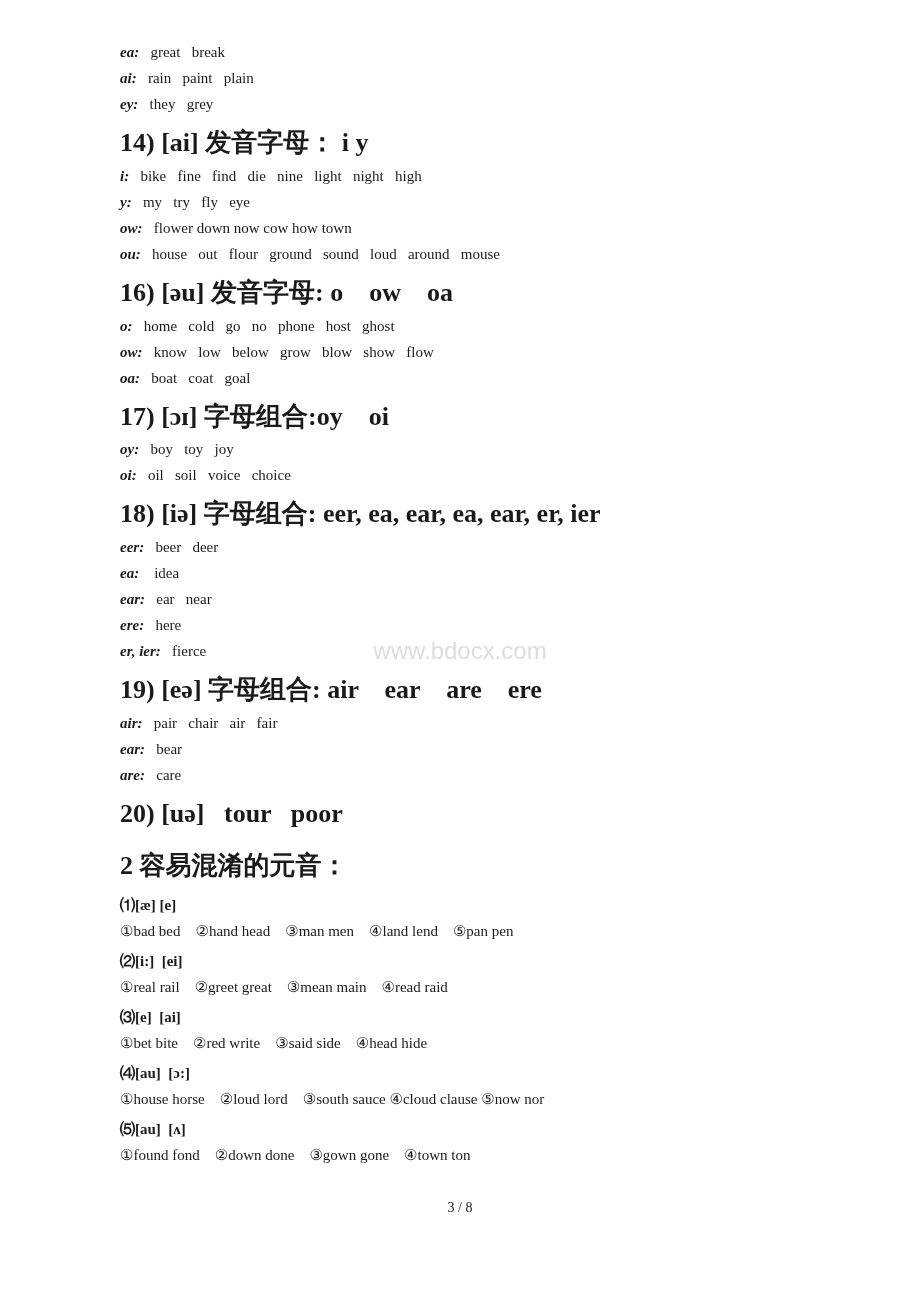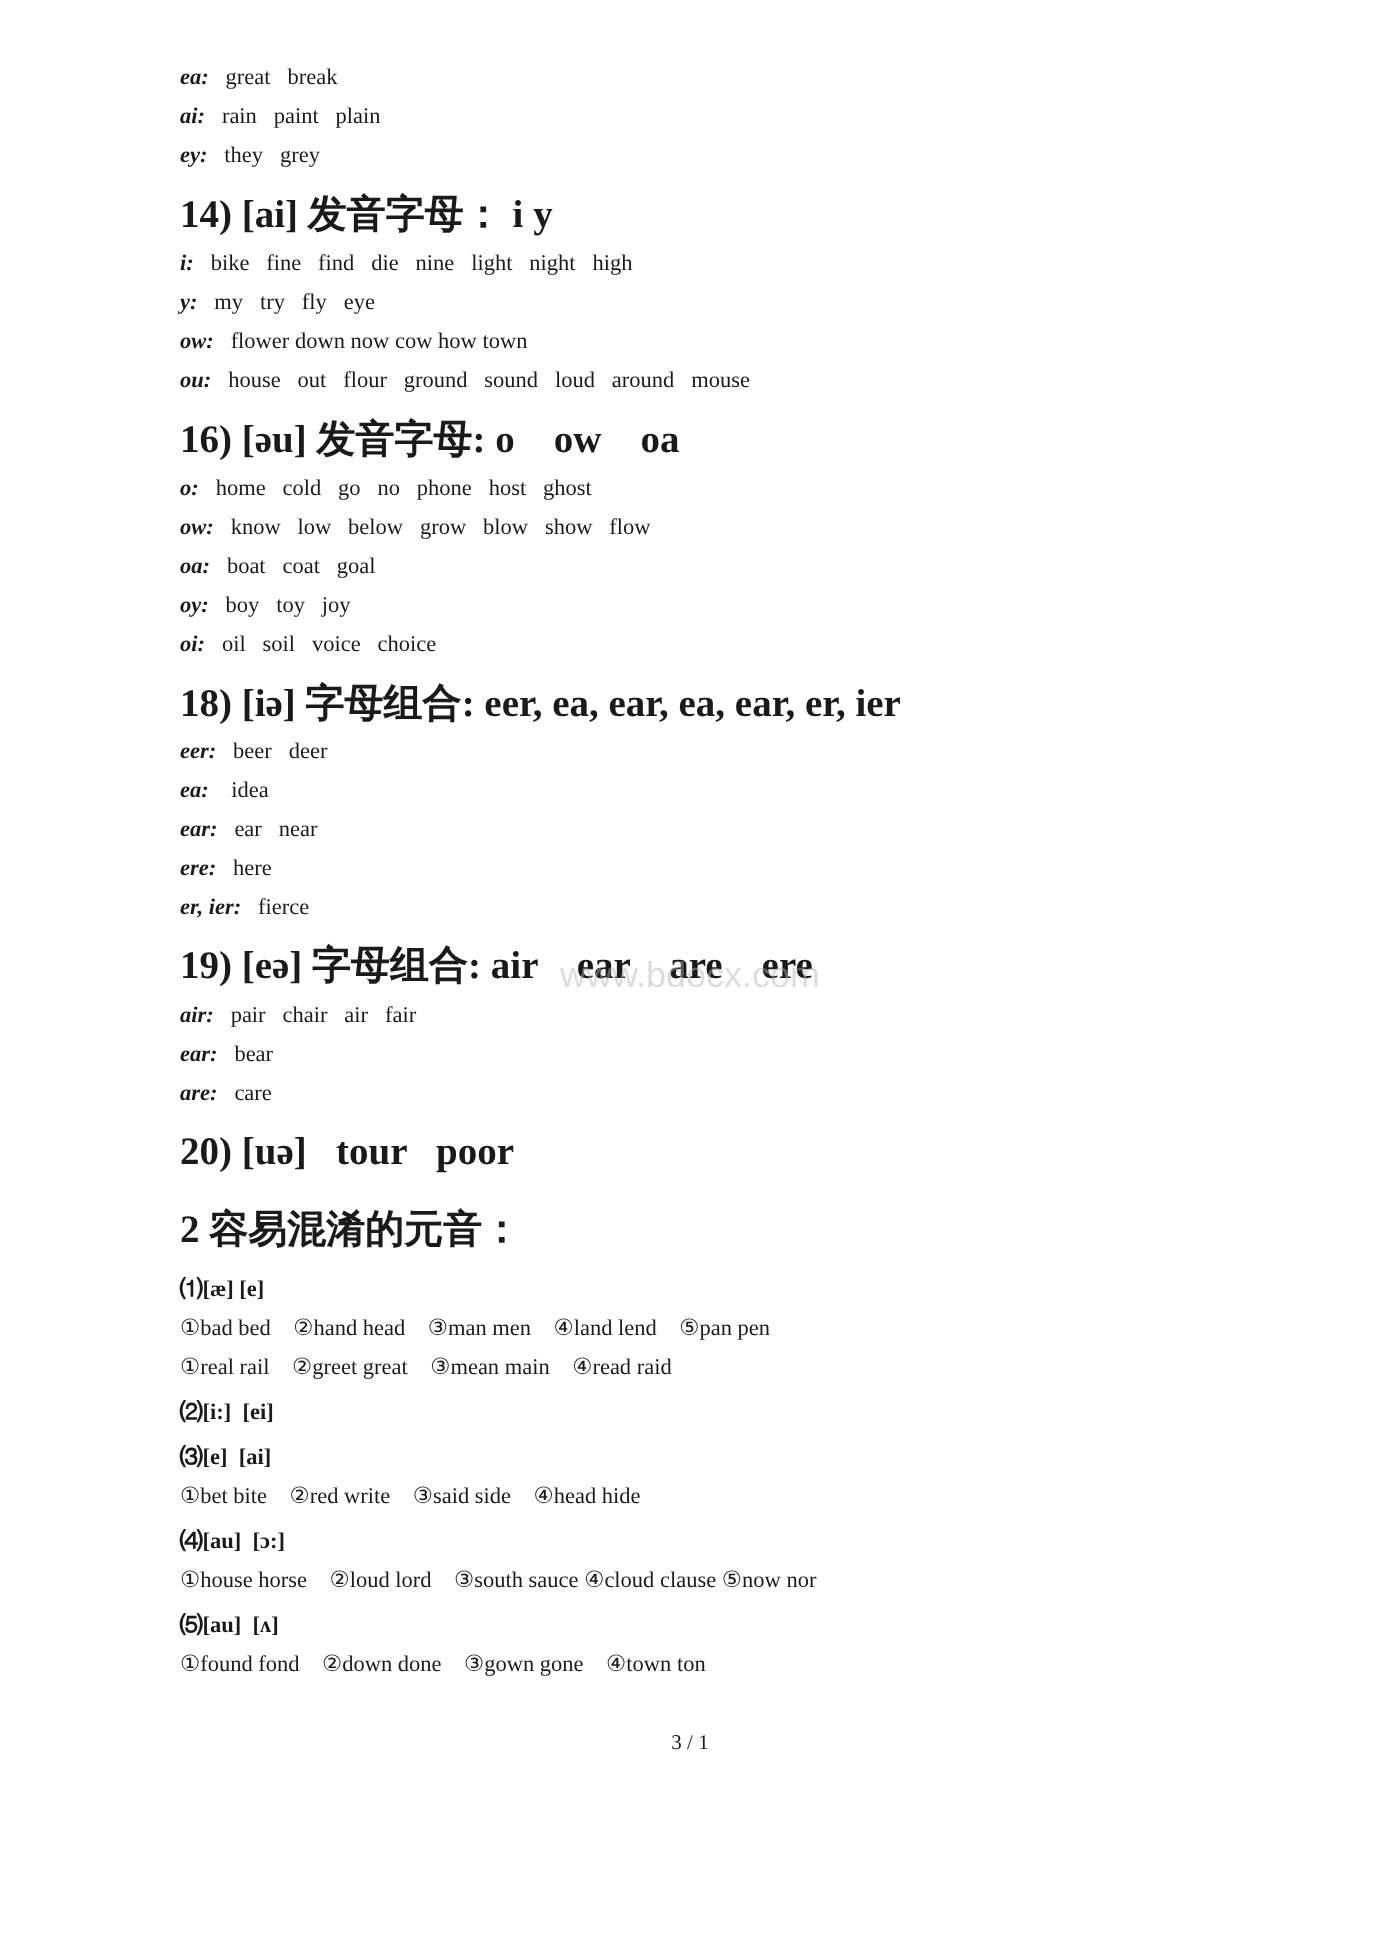--- a/index.html
+++ b/index.html
@@ -94,20 +94,21 @@
   </p>
   <p class="line">
     <span class="bold-key">ow:</span>&nbsp;&nbsp; know &nbsp; low &nbsp; below &nbsp; grow &nbsp; blow &nbsp; show &nbsp; flow
   </p>
   <p class="line">
     <span class="bold-key">oa:</span>&nbsp;&nbsp; boat &nbsp; coat &nbsp; goal
   </p>
 </div>
 
 <div>
+  <p class="section-heading">17) [ɔɪ] 字母组合<b>:oy &nbsp;&nbsp; oi</b></p>
   <p class="line">
     <span class="bold-key">oy:</span>&nbsp;&nbsp; boy &nbsp; toy &nbsp; joy
   </p>
   <p class="line">
     <span class="bold-key">oi:</span>&nbsp;&nbsp; oil &nbsp; soil &nbsp; voice &nbsp; choice
   </p>
 </div>
 
 <div>
   <p class="section-heading">18) [iə] 字母组合<b>: eer, ea, ear, ea, ear, er, ier</b></p>
@@ -144,26 +145,26 @@
 <div>
   <p class="section-heading">20) <b>[uə]</b> &nbsp; tour &nbsp; poor</p>
 </div>
 
 <div>
   <p class="mix-section-title">2  容易混淆的元音<b>：</b></p>
 
   <p class="mix-sub"><b>⑴[æ]  [e]</b></p>
   <p class="mix-sub">①bad bed &nbsp;&nbsp; ②hand head &nbsp;&nbsp; ③man men &nbsp;&nbsp; ④land lend &nbsp;&nbsp; ⑤pan pen</p>
 
+  <p class="mix-sub" style="margin-top:6px;"><b>⑵[i:]  &nbsp;[ei]</b></p>
   <p class="mix-sub">①real rail &nbsp;&nbsp; ②greet great &nbsp;&nbsp; ③mean main &nbsp;&nbsp; ④read raid</p>
-  <p class="mix-sub" style="margin-top:6px;"><b>⑵[i:]  &nbsp;[ei]</b></p>
 
   <p class="mix-sub" style="margin-top:6px;"><b>⑶[e]  &nbsp;[ai]</b></p>
   <p class="mix-sub">①bet bite &nbsp;&nbsp; ②red write &nbsp;&nbsp; ③said side &nbsp;&nbsp; ④head hide</p>
 
   <p class="mix-sub" style="margin-top:6px;"><b>⑷[au]  &nbsp;[ɔ:]</b></p>
   <p class="mix-sub">①house horse &nbsp;&nbsp; ②loud lord &nbsp;&nbsp; ③south sauce ④cloud clause ⑤now nor</p>
 
   <p class="mix-sub" style="margin-top:6px;"><b>⑸[au]  &nbsp;[ʌ]</b></p>
   <p class="mix-sub">①found fond &nbsp;&nbsp; ②down done &nbsp;&nbsp; ③gown gone &nbsp;&nbsp; ④town ton</p>
 </div>
 
-<div class="page-num">3 / 1</div>
+<div class="page-num">3 / 8</div>
 
 </body></html>

